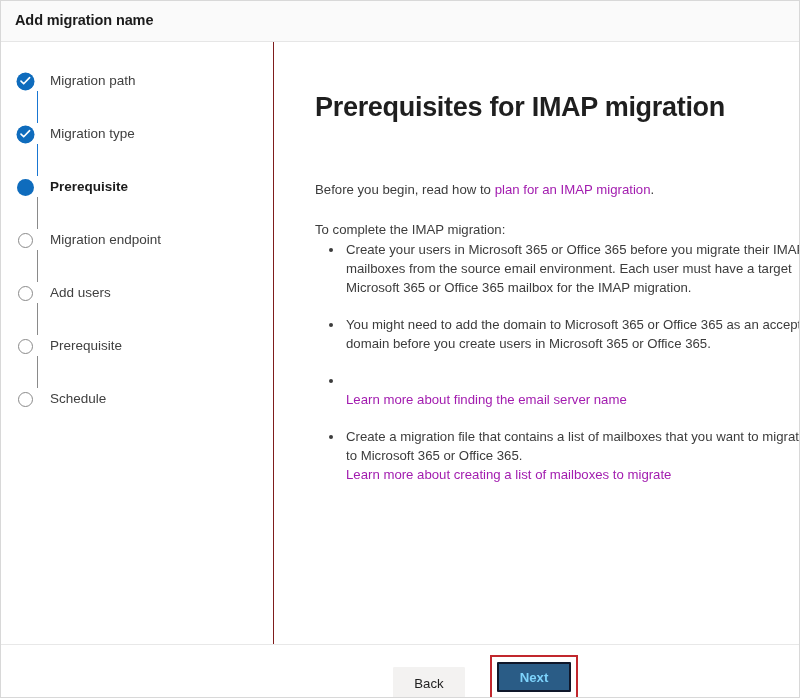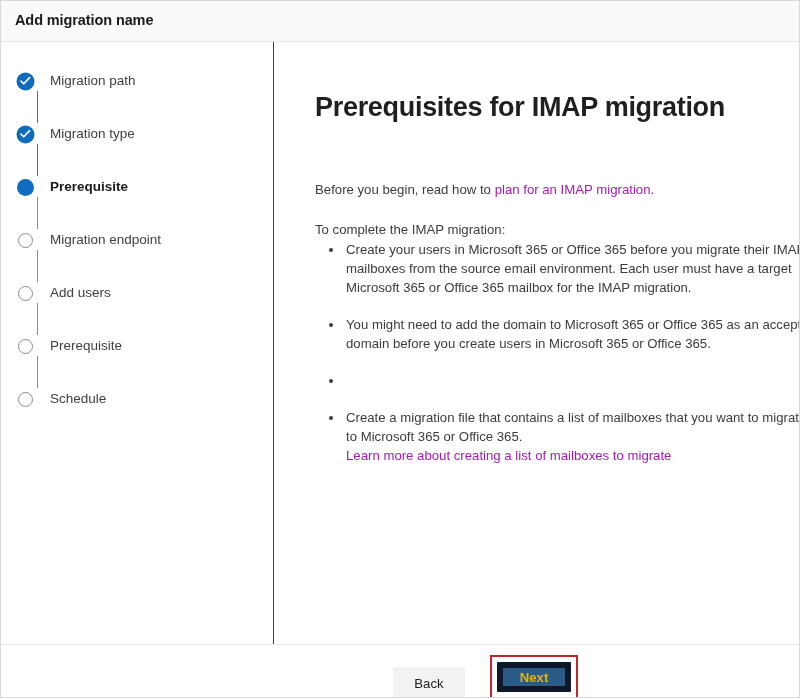--- a/index.html
+++ b/index.html
@@ -210,22 +210,22 @@
     padding: 5px;
     border: 2.5px solid #c1272d;
     background: #ffffff;
     box-sizing: border-box;
   }
   .btn-next {
     display: block;
     width: 74px;
     height: 30px;
     background: #2a5c86;
-    border: 6px solid #0f172a;
-    color: #eab308;
+    border: 2px solid #0f172a;
+    color: #7dd3fc;
     font-size: 13.2px;
     font-weight: bold;
     font-family: inherit;
     cursor: pointer;
     border-radius: 1px;
   }
 </style>
 </head>
 <body>
 
@@ -317,20 +317,21 @@
 
       <ul class="bullets">
         <li>
           <span>Create your users in Microsoft 365 or Office 365 before you migrate their IMAP mailboxes from the source email environment. Each user must have a target Microsoft 365 or Office 365 mailbox for the IMAP migration.</span>
         </li>
         <li>
           <span>You might need to add the domain to Microsoft 365 or Office 365 as an accepted domain before you create users in Microsoft 365 or Office 365.</span><br>
         </li>
         <li>
           <br>
+          <a class="link" href="#">Learn more about finding the email server name</a>
         </li>
         <li>
           <span>Create a migration file that contains a list of mailboxes that you want to migrate to Microsoft 365 or Office 365.</span><br>
           <a class="link" href="#">Learn more about creating a list of mailboxes to migrate</a>
         </li>
       </ul>
 
     </div>
   </div>
 

